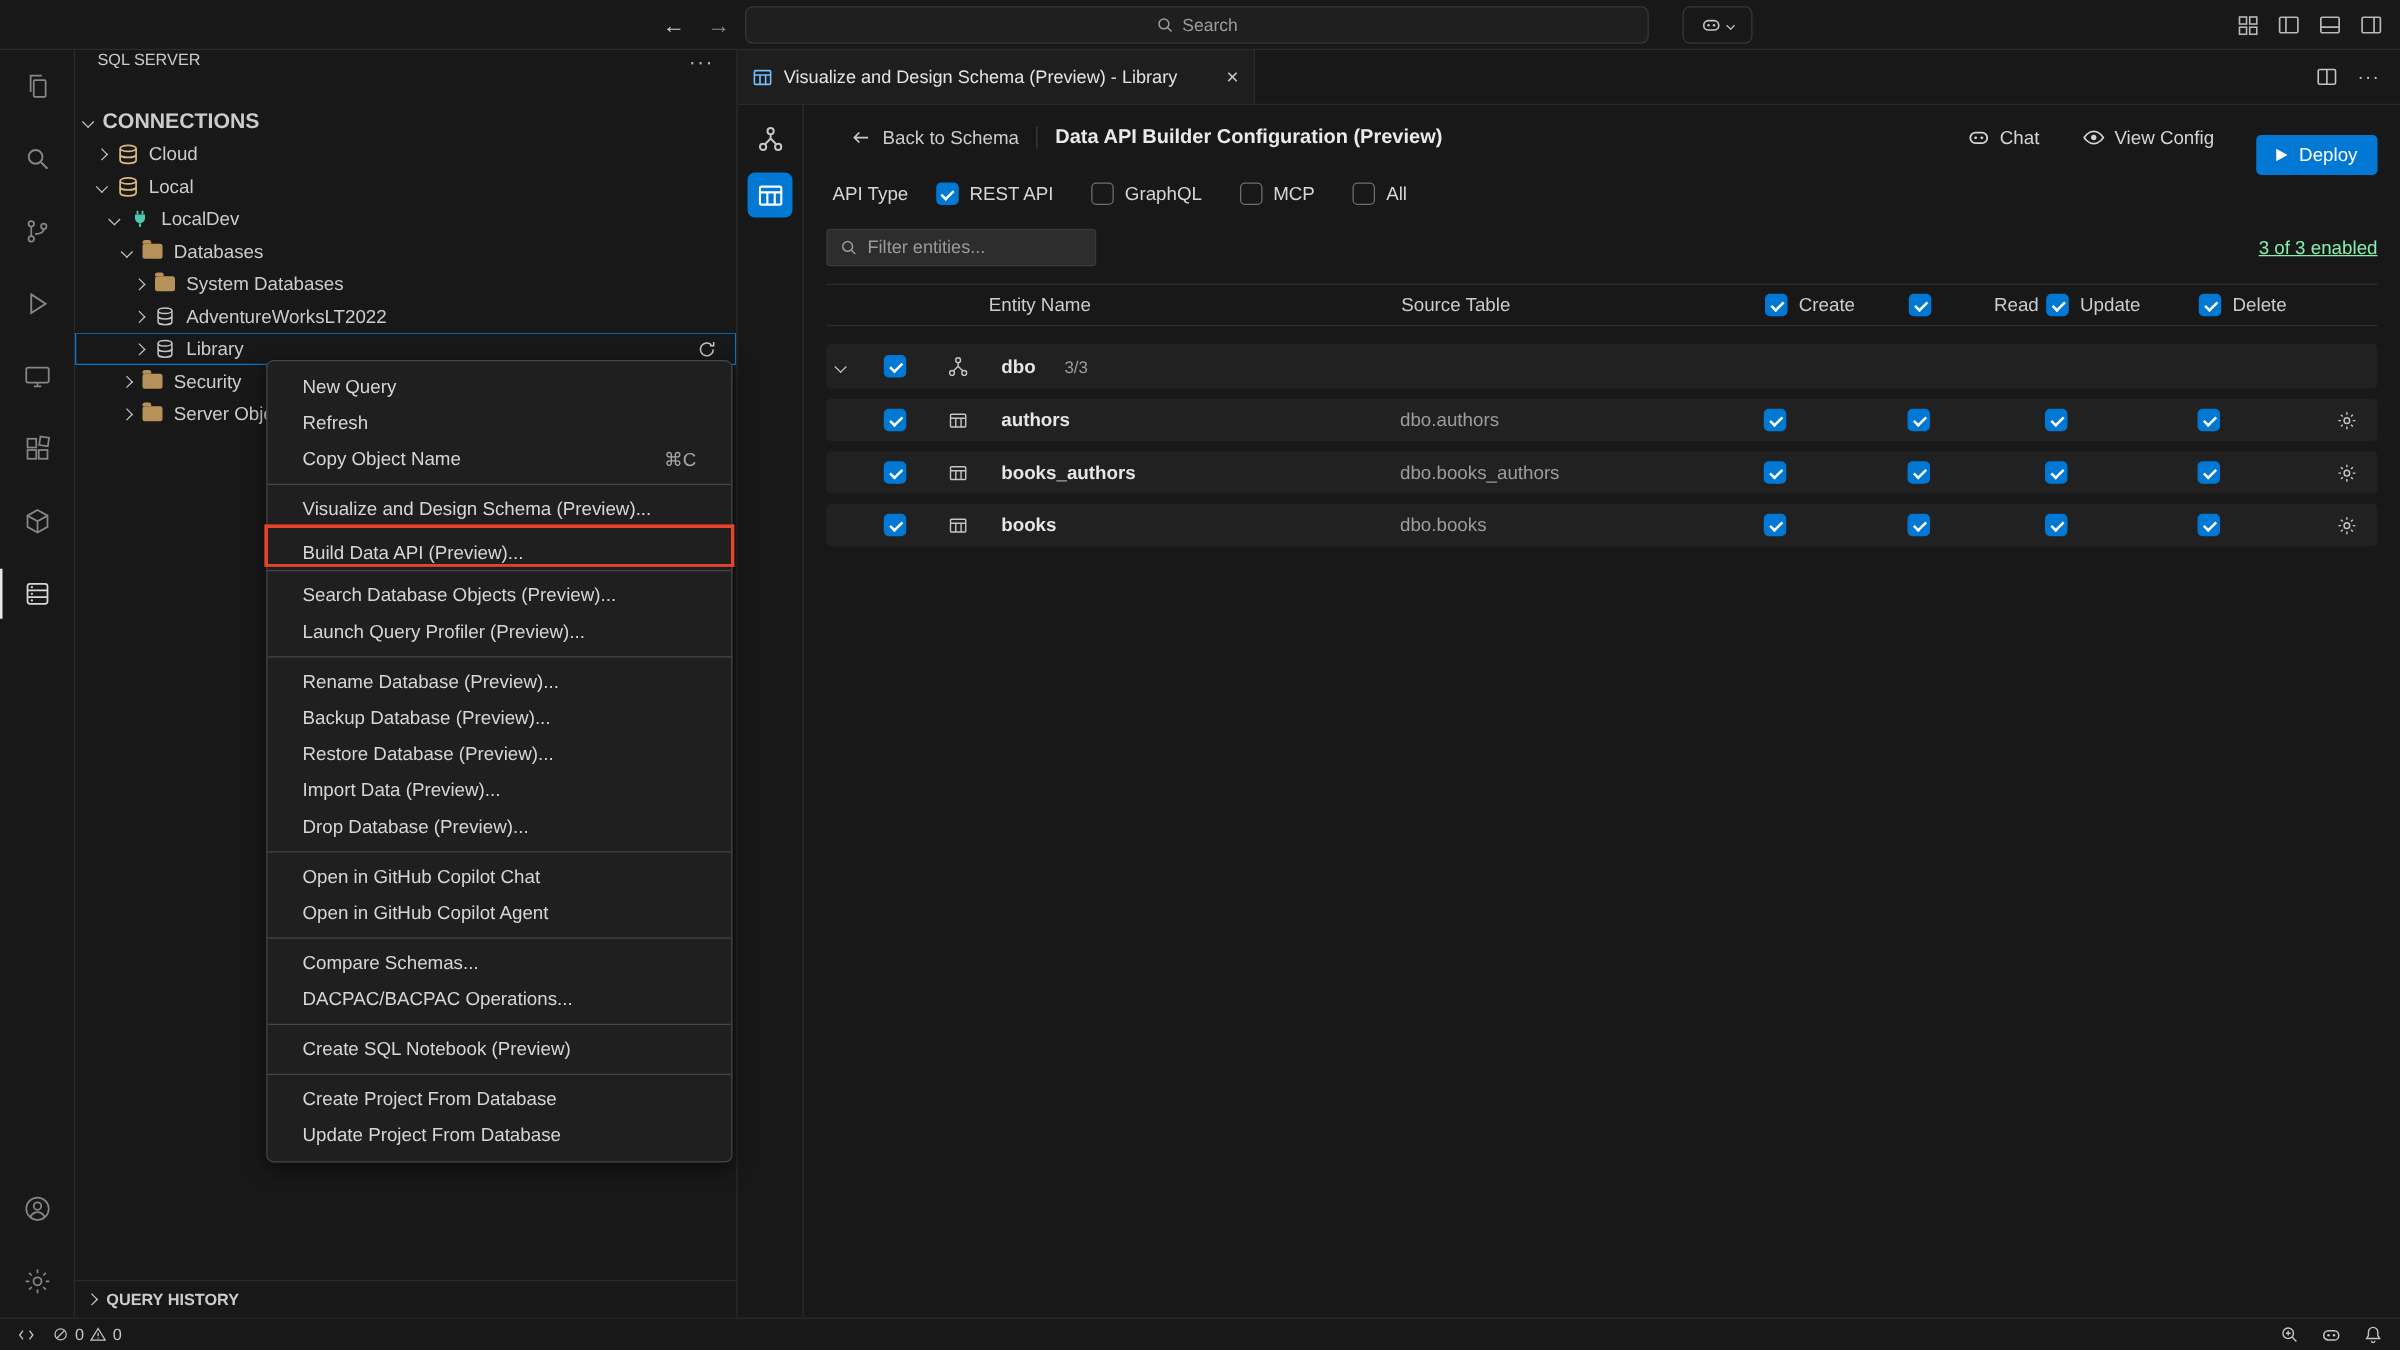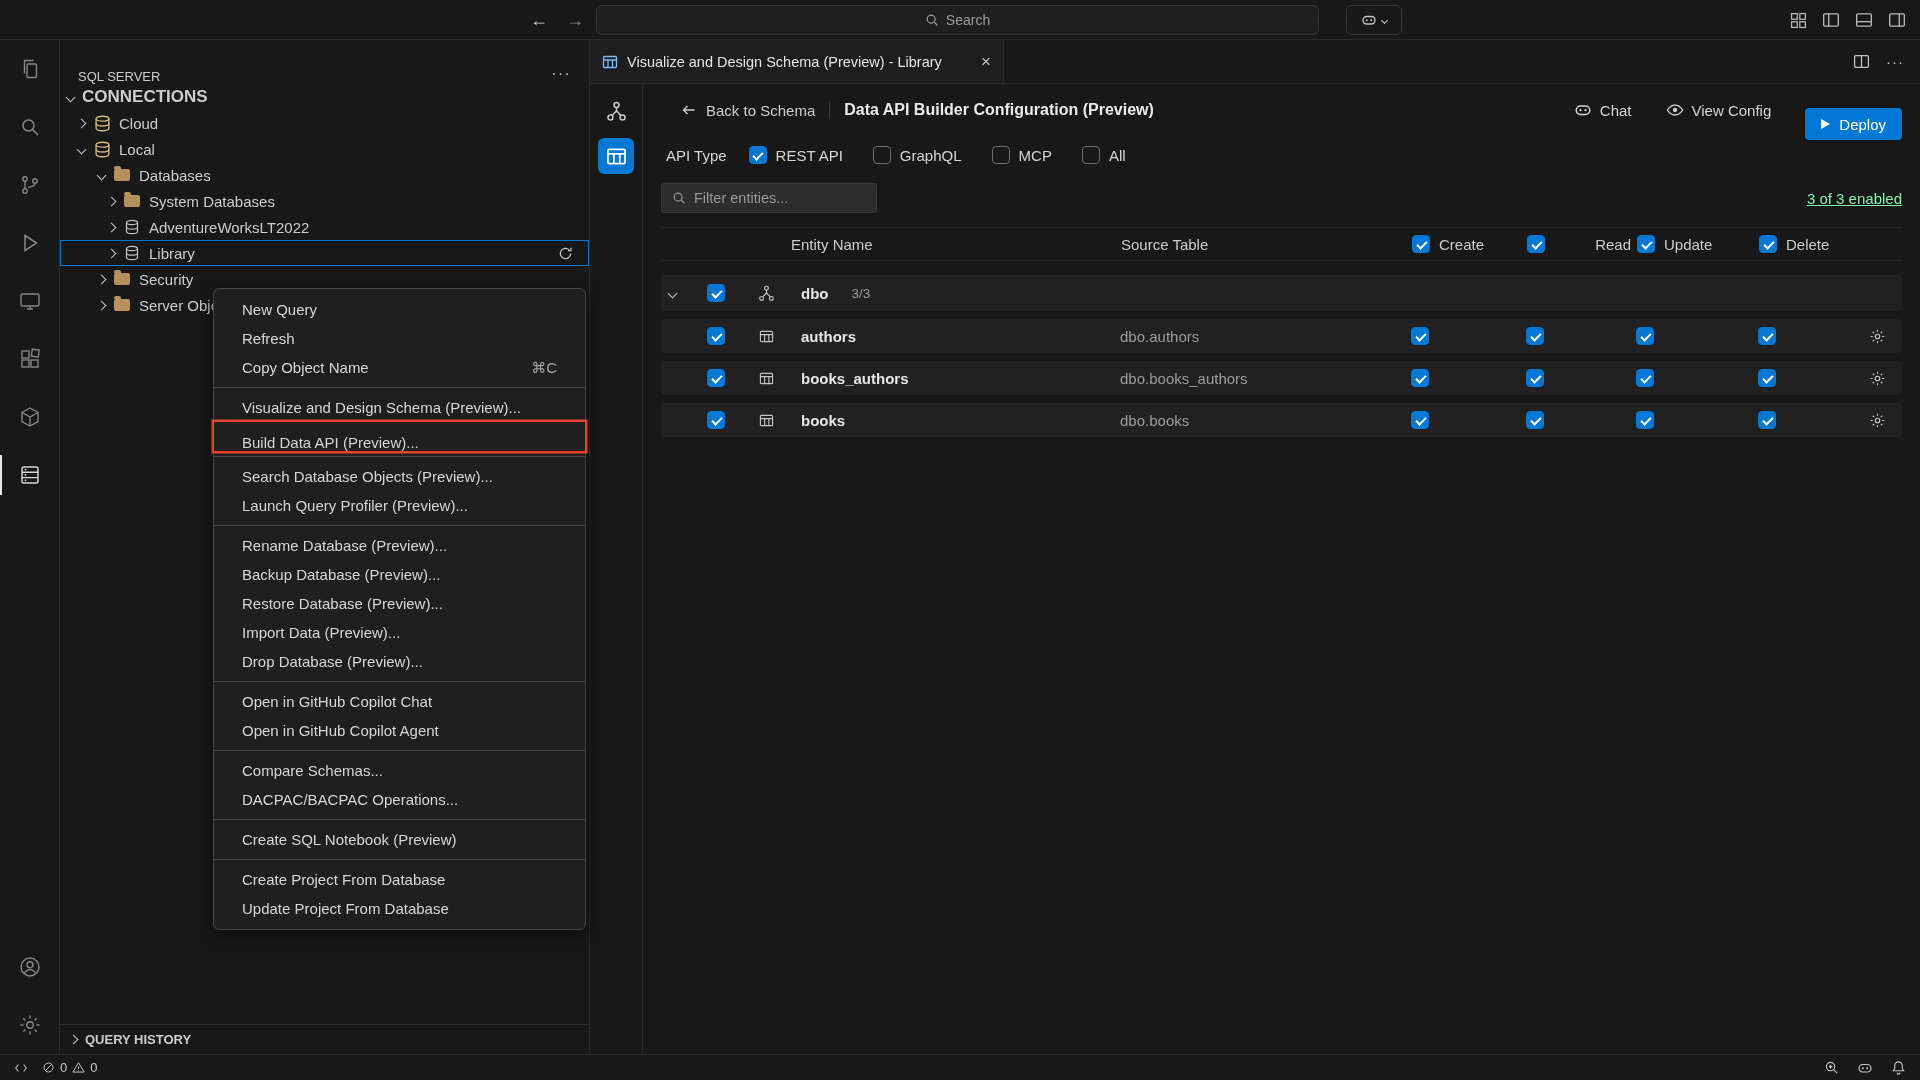--- a/index.html
+++ b/index.html
@@ -25,21 +25,21 @@
   
   .activitybar { width:60px; flex:0 0 60px; background:#181818; border-right:1px solid #2b2b2b;
     display:flex; flex-direction:column; justify-content:space-between; }
   .ab-group { display:flex; flex-direction:column; }
   .ab-item { height:58px; display:flex; align-items:center; justify-content:center; color:#868686; position:relative; cursor:pointer; }
   .ab-item.active { color:#d7d7d7; }
   .ab-item.active::before { content:''; position:absolute; left:0; top:9px; bottom:9px; width:2px; background:#e7e7e7; }
 
   
   .sidebar { width:530px; flex:0 0 530px; background:#181818; border-right:1px solid #2b2b2b; display:flex; flex-direction:column; position:relative; }
-  .sb-header { height:44px; flex:0 0 44px; display:flex; align-items:flex-end; justify-content:space-between; padding:0 18px; }
+  .sb-header { height:44px; flex:0 0 44px; display:flex; align-items:flex-start; justify-content:space-between; padding:0 18px; }
   .sb-title { font-size:13px; color:#cccccc; }
   .sb-more { color:#b5b5b5; font-size:17px; letter-spacing:1px; cursor:pointer; }
   .tree { flex:1; overflow:hidden; }
   .tree-row { height:26px; display:flex; align-items:center; gap:8px; color:#cccccc; cursor:pointer; white-space:nowrap; }
   .tree-row .sec-label { font-weight:700; font-size:17px; }
   .sec { padding-left:7px; }
   .d0 { padding-left:18px; } .d1 { padding-left:28px; } .d2 { padding-left:38px; } .d3 { padding-left:48px; }
   .tree-row.selected { box-shadow:inset 0 0 0 1px #0078d4; }
   .chev { width:7px; height:7px; border-right:1.5px solid #c5c5c5; border-bottom:1.5px solid #c5c5c5; flex:0 0 auto; display:inline-block; }
   .chev.right { transform:rotate(-45deg); }
@@ -269,20 +269,31 @@
         <div class="tree-row d0">
           <span class="chev down"></span>
           <span class="ticon">
             <svg width="17" height="17" viewBox="0 0 16 16" fill="none" stroke="#d7ba7d" stroke-width="1.3">
                 <ellipse cx="8" cy="3.5" rx="6" ry="2.3"></ellipse>
                 <path d="M2 3.5v9c0 1.3 2.7 2.3 6 2.3s6-1 6-2.3v-9"></path>
                 <path d="M2 8c0 1.3 2.7 2.3 6 2.3S14 9.3 14 8"></path>
               </svg>
           </span>
           <span class="tlabel">Local</span>
+        </div>
+        <div class="tree-row d1">
+          <span class="chev down"></span>
+          <span class="ticon">
+            <svg width="16" height="16" viewBox="0 0 16 16">
+                <path d="M6 1.5v3M10 1.5v3" stroke="#4ec9b0" stroke-width="1.5" fill="none"></path>
+                <path d="M4 4.5h8v3a4 4 0 0 1-8 0z" fill="#4ec9b0"></path>
+                <path d="M8 11.5v3" stroke="#4ec9b0" stroke-width="1.5"></path>
+              </svg>
+          </span>
+          <span class="tlabel">LocalDev</span>
         </div>
         <div class="tree-row d2">
           <span class="chev down"></span>
           <span class="ticon">
               <span class="icon-folder"></span>
             </span>
           <span class="tlabel">Databases</span>
         </div>
         <div class="tree-row d3">
           <span class="chev right"></span>

